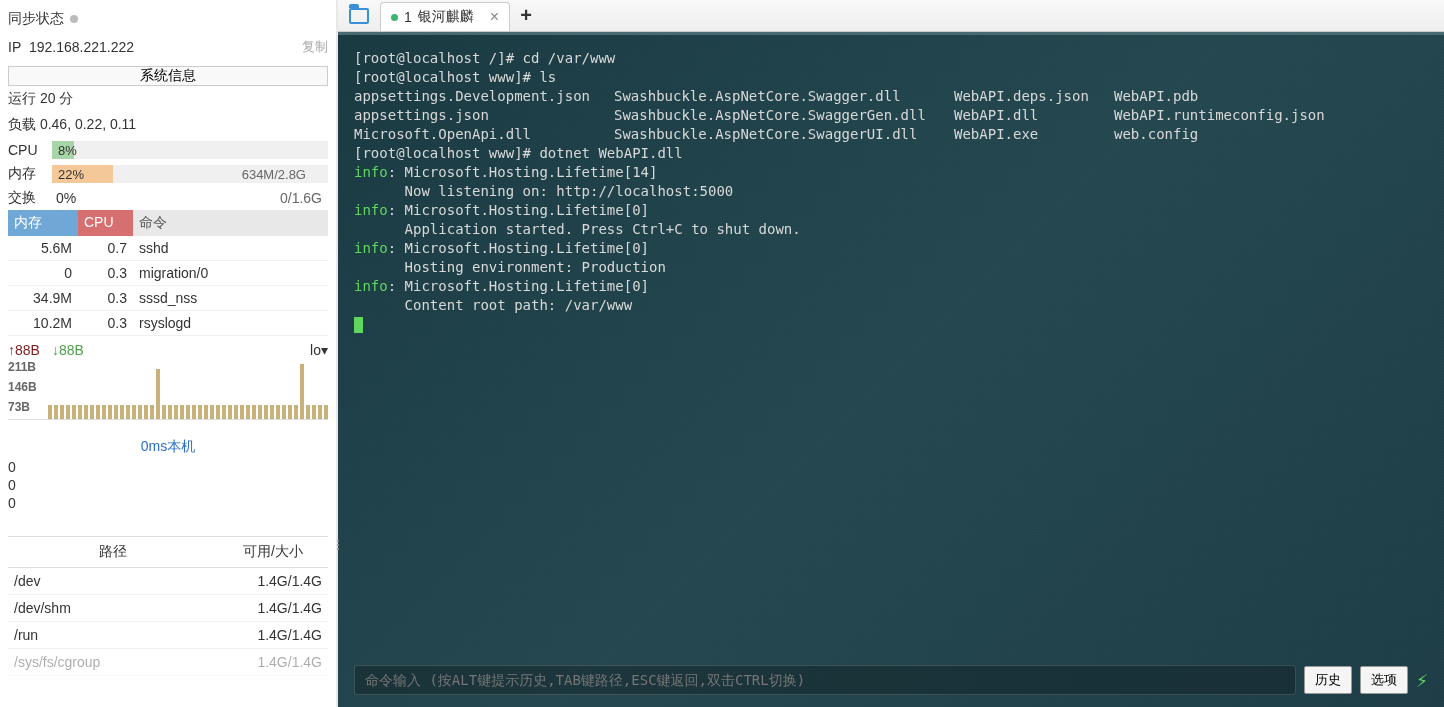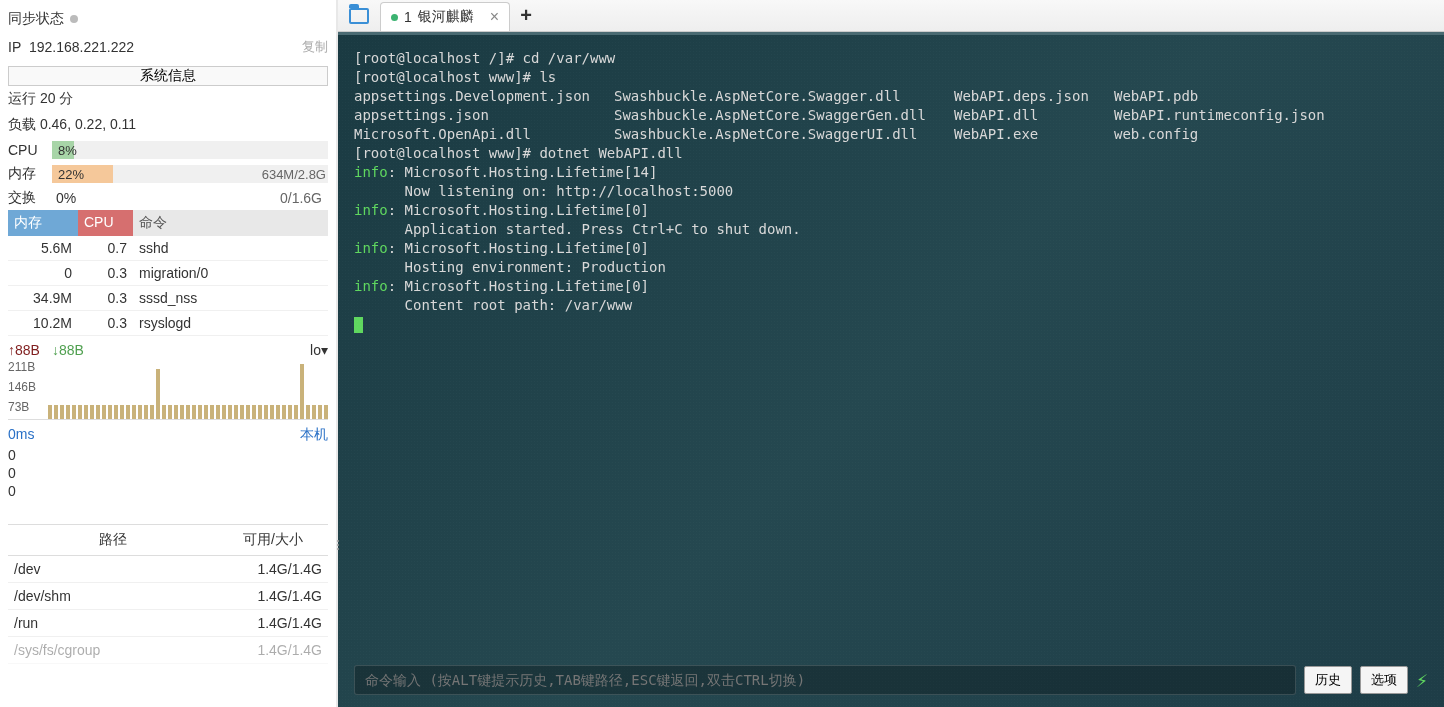--- a/index.html
+++ b/index.html
@@ -11,21 +11,21 @@
 .sync-dot { width: 8px; height: 8px; border-radius: 50%; background: #bbb; display: inline-block; }
 .ip-row { display: flex; justify-content: space-between; align-items: center; padding: 6px 0 10px 0; font-size: 14px; }
 .ip-row .copy { color: #aaa; font-size: 13px; cursor: pointer; }
 .sys-btn { width: 100%; border: 1px solid #ccc; background: #f9f9f9; text-align: center; font-size: 14px; cursor: pointer; }
 .stat-line { padding: 4px 0; font-size: 14px; }
 .bar-row { display: flex; align-items: center; gap: 6px; padding: 3px 0; font-size: 14px; }
 .bar-label { width: 38px; }
 .bar-track { flex: 1; height: 18px; background: #f0f0f0; position: relative; display: flex; align-items: center; }
 .bar-fill { height: 100%; position: absolute; left: 0; top: 0; }
 .bar-text-left { position: relative; z-index: 1; padding-left: 6px; font-size: 13px; }
-.bar-text-right { position: relative; z-index: 1; margin-left: auto; padding-right: 2px; font-size: 13px; color: #666; }
+.bar-text-right { position: relative; z-index: 1; margin-left: auto; padding-right: 22px; font-size: 13px; color: #666; }
 .cpu-fill { background: #a8d5a8; }
 .mem-fill { background: #f5c89a; }
 .swap-row { display: flex; align-items: center; gap: 4px; padding: 3px 0; font-size: 14px; }
 .swap-track { flex: 1; display: flex; justify-content: space-between; padding: 0 6px; }
 
 .proc-head { display: flex; background: #e8e8e8; font-size: 14px; }
 .proc-head div { padding: 4px 6px; }
 .ph-mem { width: 70px; background: #6fa8d6; color: #fff; text-align: left; }
 .ph-cpu { width: 55px; background: #d66f6f; color: #fff; text-align: left; }
 .ph-cmd { flex: 1; color: #555; }
@@ -33,25 +33,25 @@
 .proc-row div { padding: 4px 6px; }
 .pr-mem { width: 70px; text-align: right; }
 .pr-cpu { width: 55px; text-align: right; }
 .pr-cmd { flex: 1; }
 
 .net-row { display: flex; gap: 12px; align-items: center; padding: 6px 0 2px 0; font-size: 14px; }
 .net-up { color: #7f1d1d; }
 .net-down { color: #50a050; }
 .net-if { margin-left: auto; display:flex; align-items:center; gap:0; }
 .net-chart { height: 60px; position: relative; border-bottom: 1px solid #ddd; }
-.net-y { position: absolute; left: 0; font-size: 12px; color: #666; }
+.net-y { position: absolute; left: 0; font-size: 12px; color: #666; font-weight: bold; }
 .net-bars { position: absolute; bottom: 0; left: 40px; right: 0; height: 100%; display: flex; align-items: flex-end; gap: 2px; }
 .net-bar { width: 4px; background: #c9b27a; }
 
-.lat-row { display:flex; justify-content:space-between; padding:6px 0 2px 0; font-size:14px; }
+.lat-row { display:flex; justify-content:center; padding:6px 0 2px 0; font-size:14px;margin-top:12px; }
 .lat-link { color:#2970c6; }
 .zeros div { font-size:14px; padding:1px 0; }
 
 .disk-head { display:flex; border-top:1px solid #ddd; border-bottom:1px solid #ddd; font-size:14px; margin-top:24px; }
 .disk-head div { padding:6px; }
 .dh-path { flex:1; text-align:center; }
 .dh-size { width:110px; text-align:center; }
 .disk-row { display:flex; border-bottom:1px solid #f0f0f0; font-size:14px; }
 .disk-row div { padding:5px 6px; }
 .dr-path { flex:1; }

